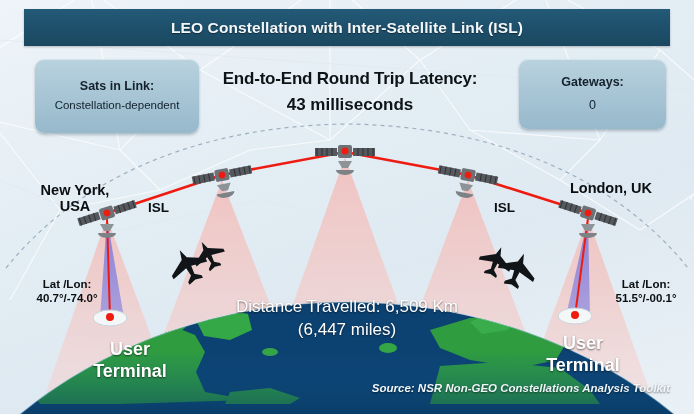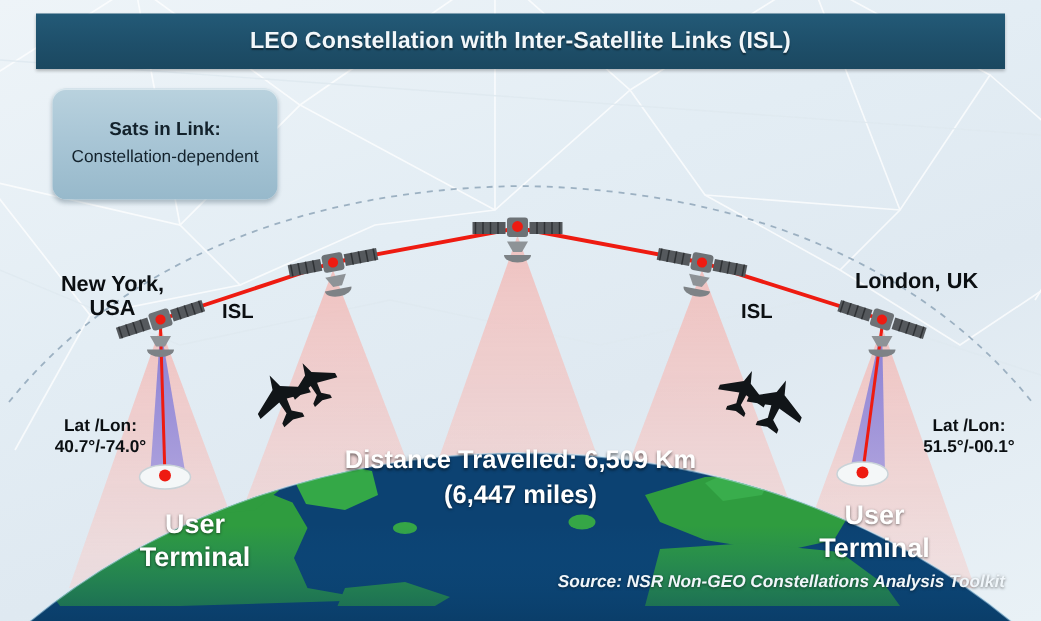--- a/index.html
+++ b/index.html
@@ -30,21 +30,21 @@
   }
 
   
   .infobox{
     position:absolute;border-radius:9px;
     background:linear-gradient(180deg,#b9d2de 0%,#a9c6d6 45%,#97b9cb 100%);
     box-shadow:0 2px 3px rgba(20,50,70,.28), inset 0 1px 0 rgba(255,255,255,.45);
     display:flex;flex-direction:column;align-items:center;justify-content:center;
     text-align:center;color:#13222c;
   }
-  #box-sats{left:35px;top:59px;width:150px;height:74px;}
+  #box-sats{left:35px;top:59px;width:164px;height:74px;}
   #box-gw{left:519px;top:59px;width:147px;height:70px;}
   .ib-title{font-size:12.5px;font-weight:bold;line-height:1.25;}
   .ib-val{font-size:11.5px;line-height:1.3;margin-top:3px;}
   .ib-val.big{font-size:12.5px;margin-top:6px;}
 
   
   #latency{
     position:absolute;left:190px;top:60px;width:320px;height:64px;
     display:flex;flex-direction:column;align-items:center;justify-content:center;
     color:#0d1418;text-align:center;
@@ -60,21 +60,21 @@
   #lbl-ny{left:32px;top:182px;width:86px;text-align:center;font-size:14.5px;font-weight:bold;line-height:1.12;}
   #lbl-lon{left:568px;top:180px;width:86px;text-align:center;font-size:14.5px;font-weight:bold;line-height:1.12;}
   #latlon-ny{left:12px;top:277px;width:110px;text-align:center;font-size:11.5px;font-weight:bold;line-height:1.25;}
   #latlon-lon{left:596px;top:277px;width:100px;text-align:center;font-size:11.5px;font-weight:bold;line-height:1.25;}
   #lbl-isl-left{left:148px;top:200px;font-size:13.5px;font-weight:bold;}
   #lbl-isl-right{left:494px;top:200px;font-size:13.5px;font-weight:bold;}
   #lbl-isls{left:258px;top:178px;width:180px;text-align:center;font-size:13.5px;font-weight:bold;}
 
   #dist{
     position:absolute;left:177px;top:296px;width:340px;text-align:center;
-    color:#ffffff;font-size:17px;font-weight:bold;line-height:1.35;
+    color:#ffffff;font-size:17px;font-weight:normal;line-height:1.35;
     text-shadow:0 1px 2px rgba(0,0,0,.55);
   }
   .ut{
     position:absolute;width:110px;text-align:center;color:#ffffff;
     font-size:18px;font-weight:bold;line-height:1.2;
     text-shadow:0 1px 2px rgba(0,0,0,.55);
   }
   #ut-left{left:75px;top:339px;}
   #ut-right{left:528px;top:333px;}
 
@@ -309,29 +309,37 @@
         <circle cx="110" cy="317" r="4" fill="#ee1b11"></circle>
       </g>
       <g>
         <ellipse cx="575" cy="316" rx="17" ry="8" fill="#f4f7f8" stroke="#c9d3d8" stroke-width="1"></ellipse>
         <circle cx="575" cy="315" r="4" fill="#ee1b11"></circle>
       </g>
     </g>
   </svg>
 
   <div id="titlebar">
-    <span class="t">LEO Constellation with Inter-Satellite Links (ISL)</span>
+    <span class="t">LEO Constellation with Inter-Satellite Link (ISL)</span>
   </div>
 
   <div class="infobox" id="box-sats">
     <div class="ib-title">Sats in Link:</div>
     <div class="ib-val">Constellation-dependent</div>
   </div>
 
-
+  <div class="infobox" id="box-gw">
+    <div class="ib-title">Gateways:</div>
+    <div class="ib-val big">0</div>
+  </div>
+
+  <div id="latency">
+    <div class="l1">End-to-End Round Trip Latency:</div>
+    <div class="l2">43 milliseconds</div>
+  </div>
 
   <div class="ov" id="lbl-ny">New York, USA</div>
   <div class="ov" id="lbl-lon">London, UK</div>
 
   <div class="ov" id="latlon-ny">
     <div>Lat /Lon:</div>
     <div>40.7°/-74.0°</div>
   </div>
 
   <div class="ov" id="latlon-lon">

